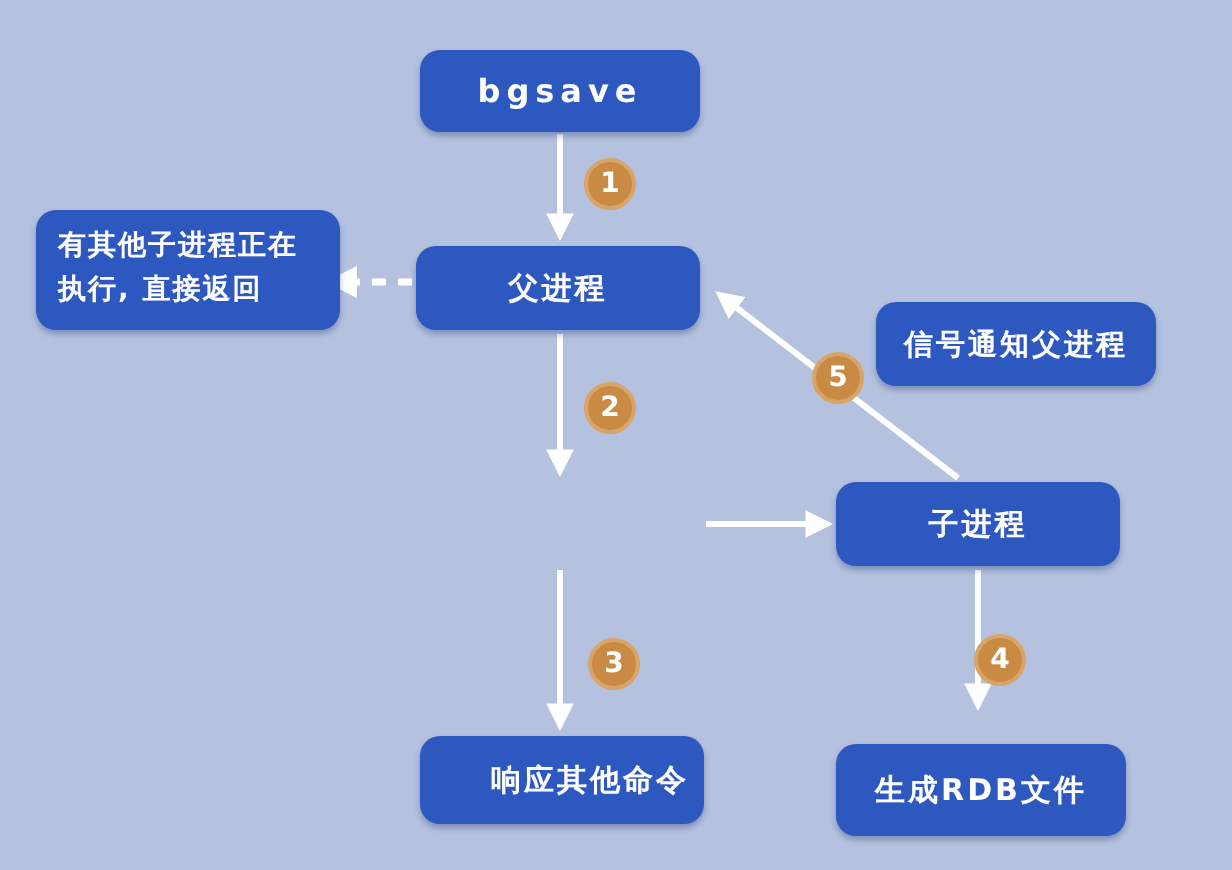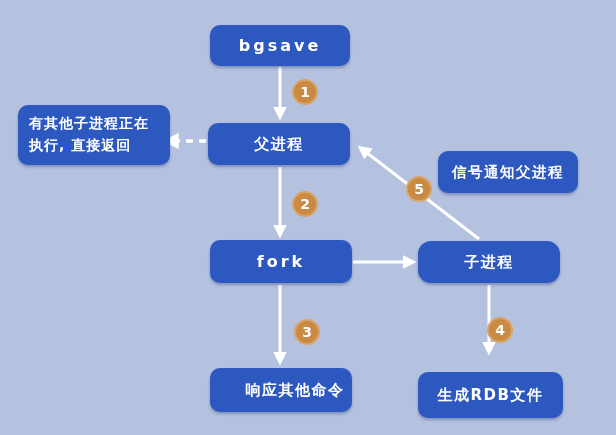--- a/index.html
+++ b/index.html
@@ -54,21 +54,21 @@
   .latin { font-size: 16px; letter-spacing: 3px; }
   .n-bgsave  { left: 210px; top: 25px;  width: 140px; height: 41px; }
   .n-early   { left: 18px;  top: 105px; width: 152px; height: 60px;
                justify-content: flex-start; text-align: left;
                padding: 0 11px; font-size: 14px; letter-spacing: 1px;
                line-height: 1.55; }
   .n-parent  { left: 208px; top: 123px; width: 142px; height: 42px; }
   .n-signal  { left: 438px; top: 151px; width: 140px; height: 42px;
                font-size: 14.5px; }
   .n-fork    { left: 210px; top: 240px; width: 142px; height: 43px; }
-  .n-child   { left: 418px; top: 241px; width: 142px; height: 42px; border-radius: 13px; }
+  .n-child   { left: 418px; top: 241px; width: 142px; height: 42px; }
   .n-respond { left: 210px; top: 368px; width: 142px; height: 44px; padding-left: 28px; }
   .n-rdb     { left: 418px; top: 372px; width: 145px; height: 46px; }
   .badge {
     position: absolute;
     width: 26px; height: 26px;
     border-radius: 50%;
     background: var(--badge);
     border: 2px solid var(--badge-border);
     color: #ffffff;
     font-weight: 700;
@@ -106,21 +106,20 @@
 
   <div class="node n-bgsave latin">bgsave</div>
 
   <div class="node n-early">有其他子进程正在
 执行, 直接返回</div>
 
   <div class="node n-signal">信号通知父进程</div>
 
   <div class="node n-parent">父进程</div>
 
-  <div class="node n-fork latin">fork</div>
 
   <div class="node n-child">子进程</div>
 
   <div class="node n-respond">响应其他命令</div>
 
   <div class="node n-rdb">生成RDB文件</div>
 
   <div class="badge b1">1</div>
   <div class="badge b2">2</div>
   <div class="badge b3">3</div>

